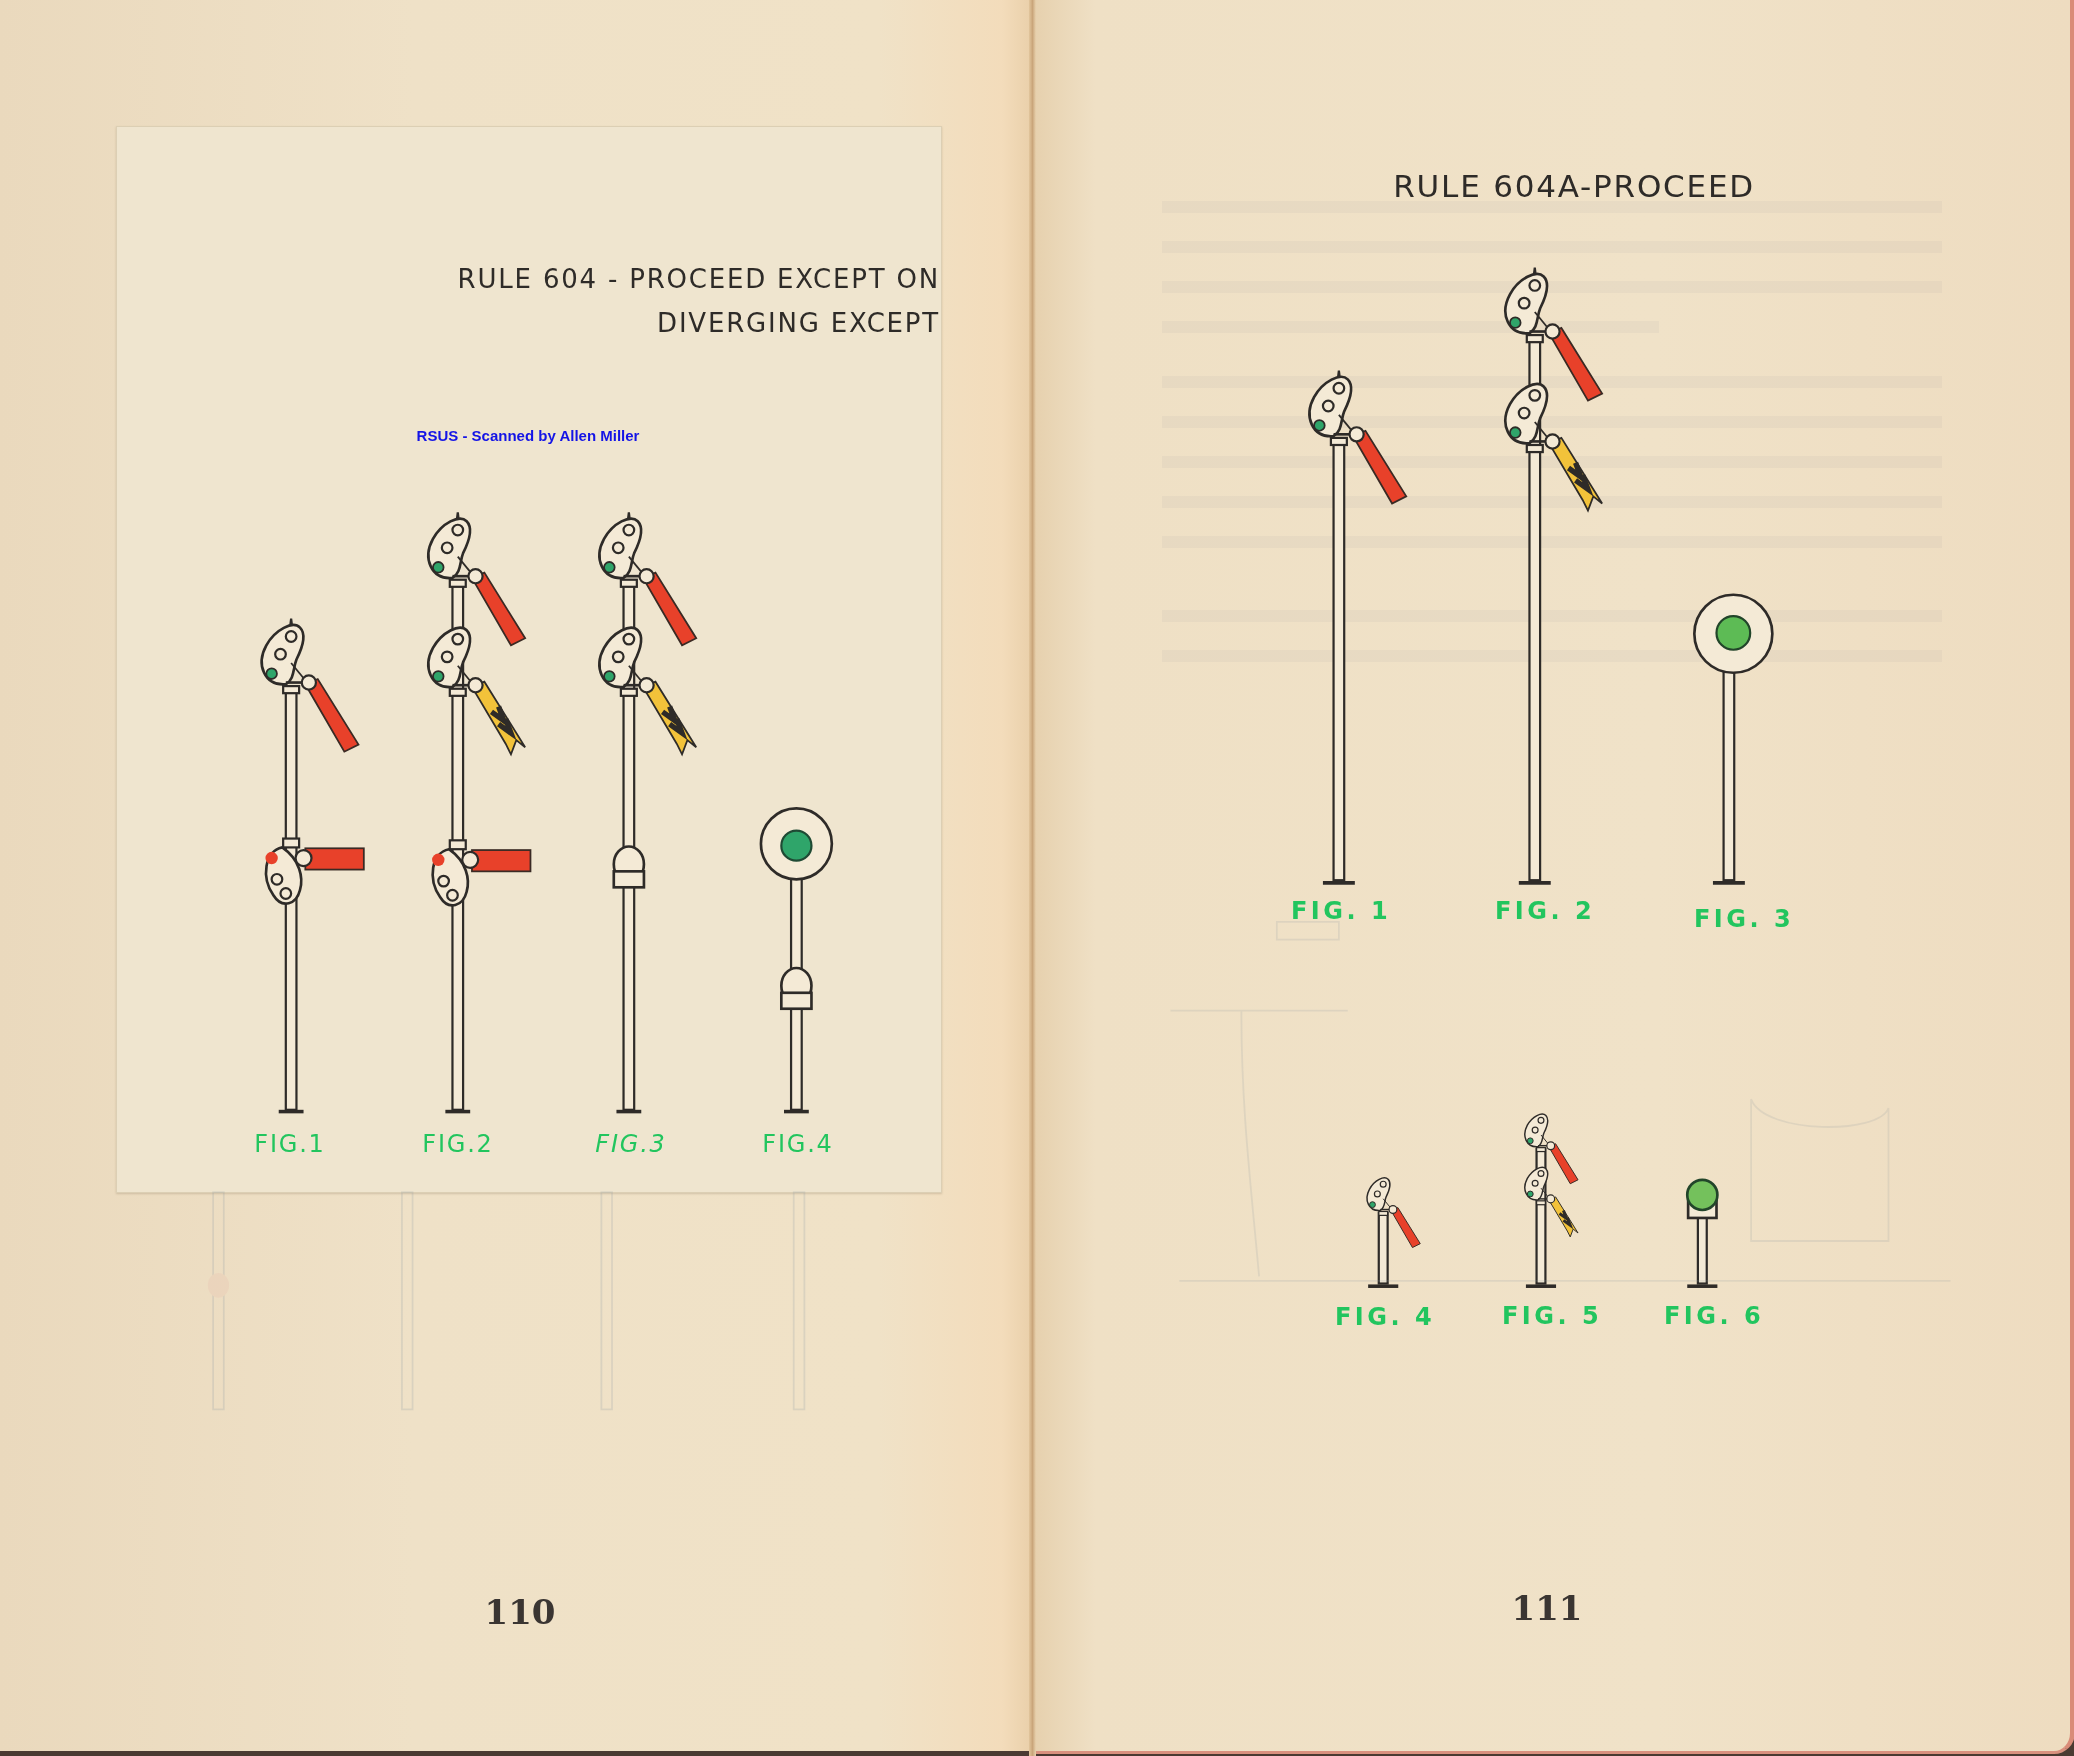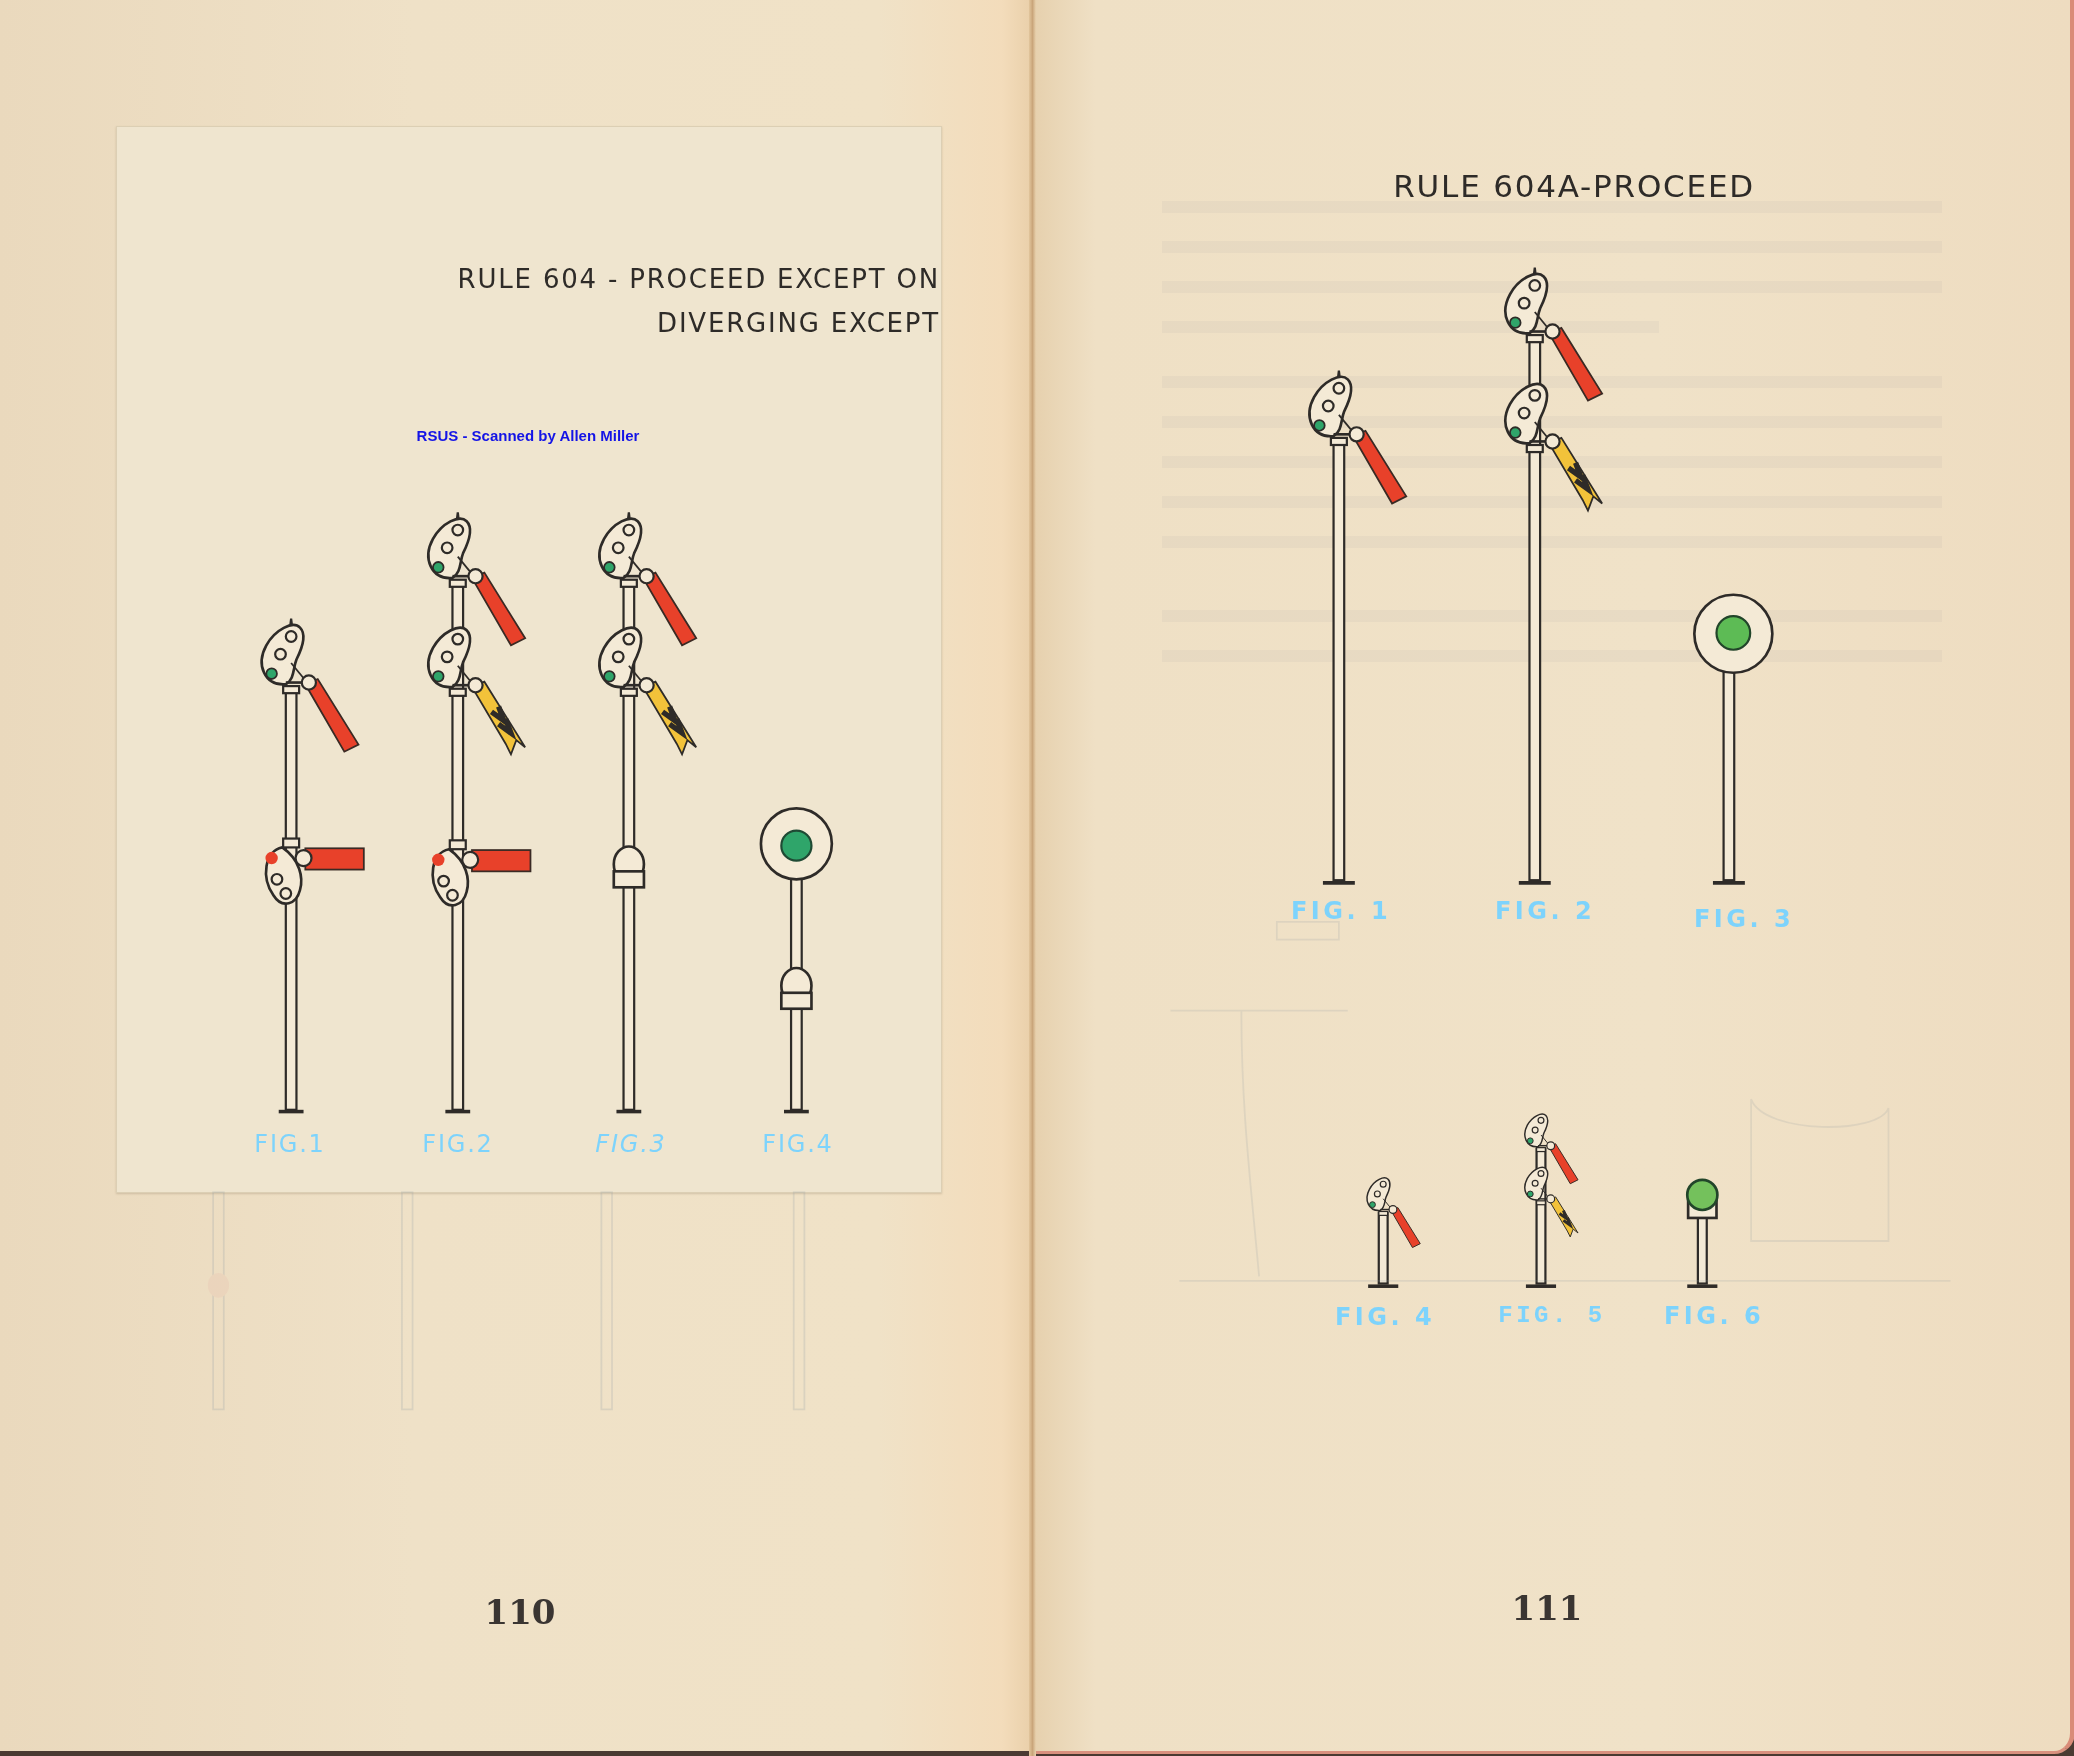--- a/index.html
+++ b/index.html
@@ -34,21 +34,21 @@
   }
   .left-title { left:116px; width:824px; top:257px; font-size:26px; line-height:44px; }
   .credit {
     position:absolute; left:116px; width:824px; top:427px; text-align:center;
     color:#1414e6; font-weight:bold; font-size:15px;
     font-family:"Liberation Sans", sans-serif;
   }
   .right-title { left:1312px; width:443px; top:168px; font-size:31px; }
   .fig-label {
     position:absolute; font-family:"DejaVu Sans", sans-serif;
-    color:#7dd3fc; font-size:24px; transform:translateX(-50%); letter-spacing:1.8px;
+    color:#22c55e; font-size:24px; transform:translateX(-50%); letter-spacing:1.8px;
   }
   .fig-label.bold { font-weight:bold; letter-spacing:3.5px; }
   .page-num {
     position:absolute; font-family:"DejaVu Serif", serif; font-weight:bold;
     color:#3a3532; font-size:34px; transform:translateX(-50%);
   }
   svg.art { position:absolute; left:0; top:0; }
   .ghost { position:absolute; color:rgba(120,120,130,.16); font-family:"DejaVu Serif", serif;
     font-size:30px; line-height:41px; pointer-events:none; }
 </style>
@@ -229,19 +229,19 @@
 
   <div class="fig-label" style="left:290px;top:1130px;">FIG.1</div>
   <div class="fig-label" style="left:458px;top:1130px;">FIG.2</div>
   <div class="fig-label" style="left:631px;top:1130px;font-style:italic;">FIG.3</div>
   <div class="fig-label" style="left:798px;top:1130px;">FIG.4</div>
 
   <div class="fig-label bold" style="left:1341px;top:897px;">FIG. 1</div>
   <div class="fig-label bold" style="left:1545px;top:897px;">FIG. 2</div>
   <div class="fig-label bold" style="left:1744px;top:897px;margin-top:8px;">FIG. 3</div>
   <div class="fig-label bold" style="left:1385px;top:1303px;">FIG. 4</div>
-  <div class="fig-label bold" style="left:1552px;top:1302px;font-family:Liberation Mono, monospace;">FIG. 5</div>
+  <div class="fig-label bold" style="left:1552px;top:1302px;">FIG. 5</div>
   <div class="fig-label bold" style="left:1714px;top:1302px;">FIG. 6</div>
 
   <div class="page-num" style="left:520px;top:1592px;">110</div>
   <div class="page-num" style="left:1547px;top:1588px;">111</div>
 </div>
 
 
 </body></html>

